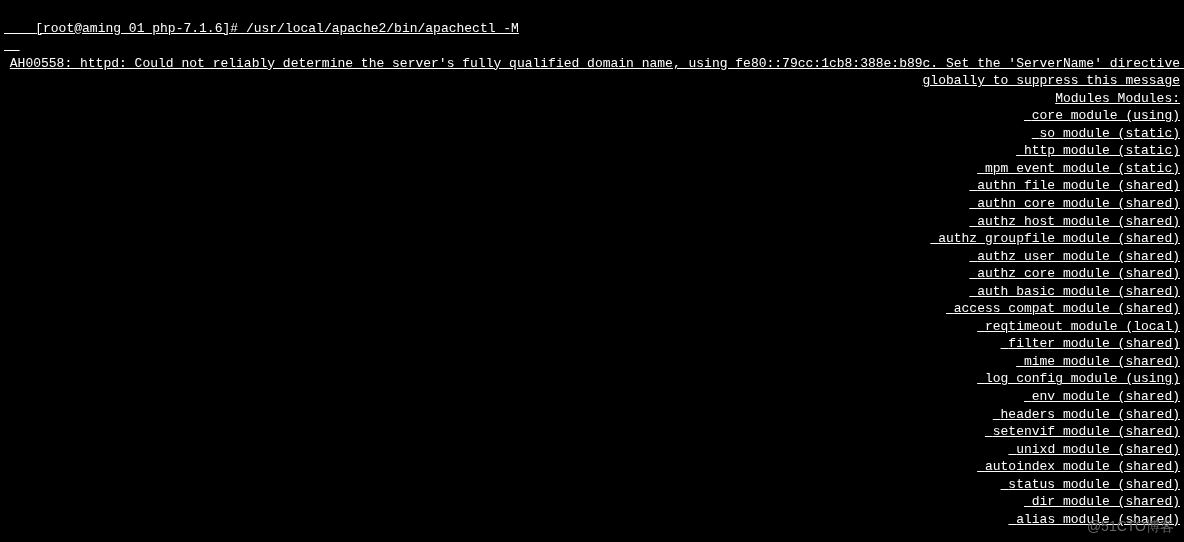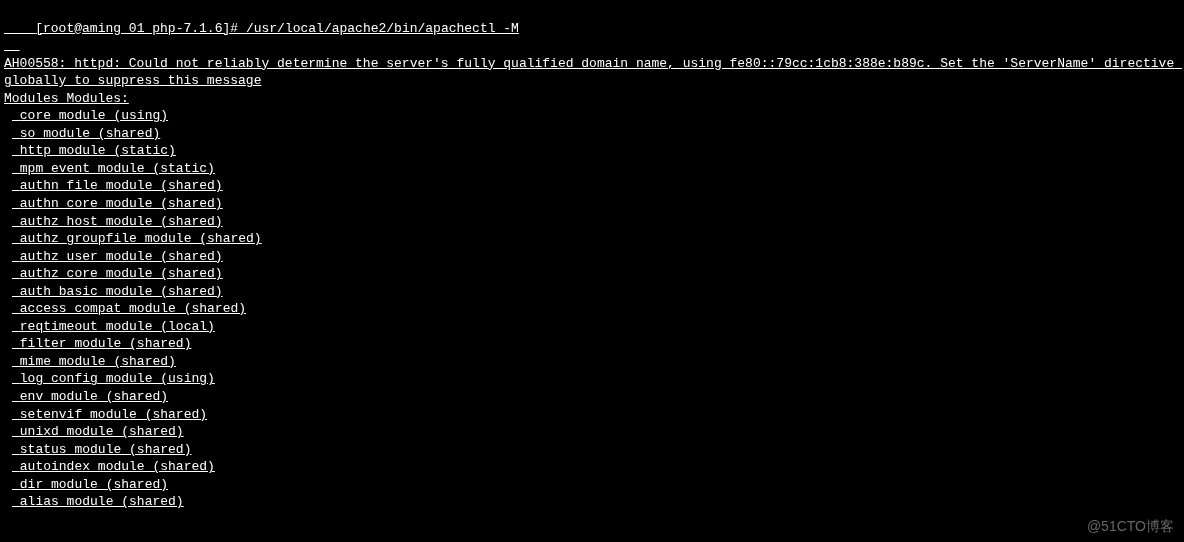--- a/index.html
+++ b/index.html
@@ -25,20 +25,21 @@
       text-decoration: underline;
     }
     .prompt-user-host {
       color: #ffffff;
     }
     .command {
       color: #ffffff;
     }
     .output {
       color: #ffffff;
+      text-align: right;
     }
     .module-line {
       padding-left: 8px;
     }
     .watermark {
       position: absolute;
       bottom: 6px;
       right: 10px;
       color: #666666;
       font-size: 14px;
@@ -49,39 +50,40 @@
 <body>
 
 <div>
   <div class="terminal-line">
     <span class="prompt-user-host">[root@aming_01 php-7.1.6]#</span> <span class="command">/usr/local/apache2/bin/apachectl -M</span>
   </div>
   <div class="terminal-line output">AH00558: httpd: Could not reliably determine the server's fully qualified domain name, using fe80::79cc:1cb8:388e:b89c. Set the 'ServerName' directive globally to suppress this message</div>
   <div class="terminal-line output">Modules Modules:</div>
   <div id="modules-list">
       <div class="terminal-line output module-line"> core_module (using)</div>
-      <div class="terminal-line output module-line"> so_module (shared)</div>
+      <div class="terminal-line output module-line"> so_module (static)</div>
       <div class="terminal-line output module-line"> http_module (static)</div>
       <div class="terminal-line output module-line"> mpm_event_module (static)</div>
       <div class="terminal-line output module-line"> authn_file_module (shared)</div>
       <div class="terminal-line output module-line"> authn_core_module (shared)</div>
       <div class="terminal-line output module-line"> authz_host_module (shared)</div>
       <div class="terminal-line output module-line"> authz_groupfile_module (shared)</div>
       <div class="terminal-line output module-line"> authz_user_module (shared)</div>
       <div class="terminal-line output module-line"> authz_core_module (shared)</div>
       <div class="terminal-line output module-line"> auth_basic_module (shared)</div>
       <div class="terminal-line output module-line"> access_compat_module (shared)</div>
       <div class="terminal-line output module-line"> reqtimeout_module (local)</div>
       <div class="terminal-line output module-line"> filter_module (shared)</div>
       <div class="terminal-line output module-line"> mime_module (shared)</div>
       <div class="terminal-line output module-line"> log_config_module (using)</div>
       <div class="terminal-line output module-line"> env_module (shared)</div>
+      <div class="terminal-line output module-line"> headers_module (shared)</div>
       <div class="terminal-line output module-line"> setenvif_module (shared)</div>
       <div class="terminal-line output module-line"> unixd_module (shared)</div>
+      <div class="terminal-line output module-line"> autoindex_module (shared)</div>
       <div class="terminal-line output module-line"> status_module (shared)</div>
-      <div class="terminal-line output module-line"> autoindex_module (shared)</div>
       <div class="terminal-line output module-line"> dir_module (shared)</div>
       <div class="terminal-line output module-line"> alias_module (shared)</div>
     </div>
 
 </div>
 
 <div class="watermark">@51CTO博客</div>
 
 </body></html>

